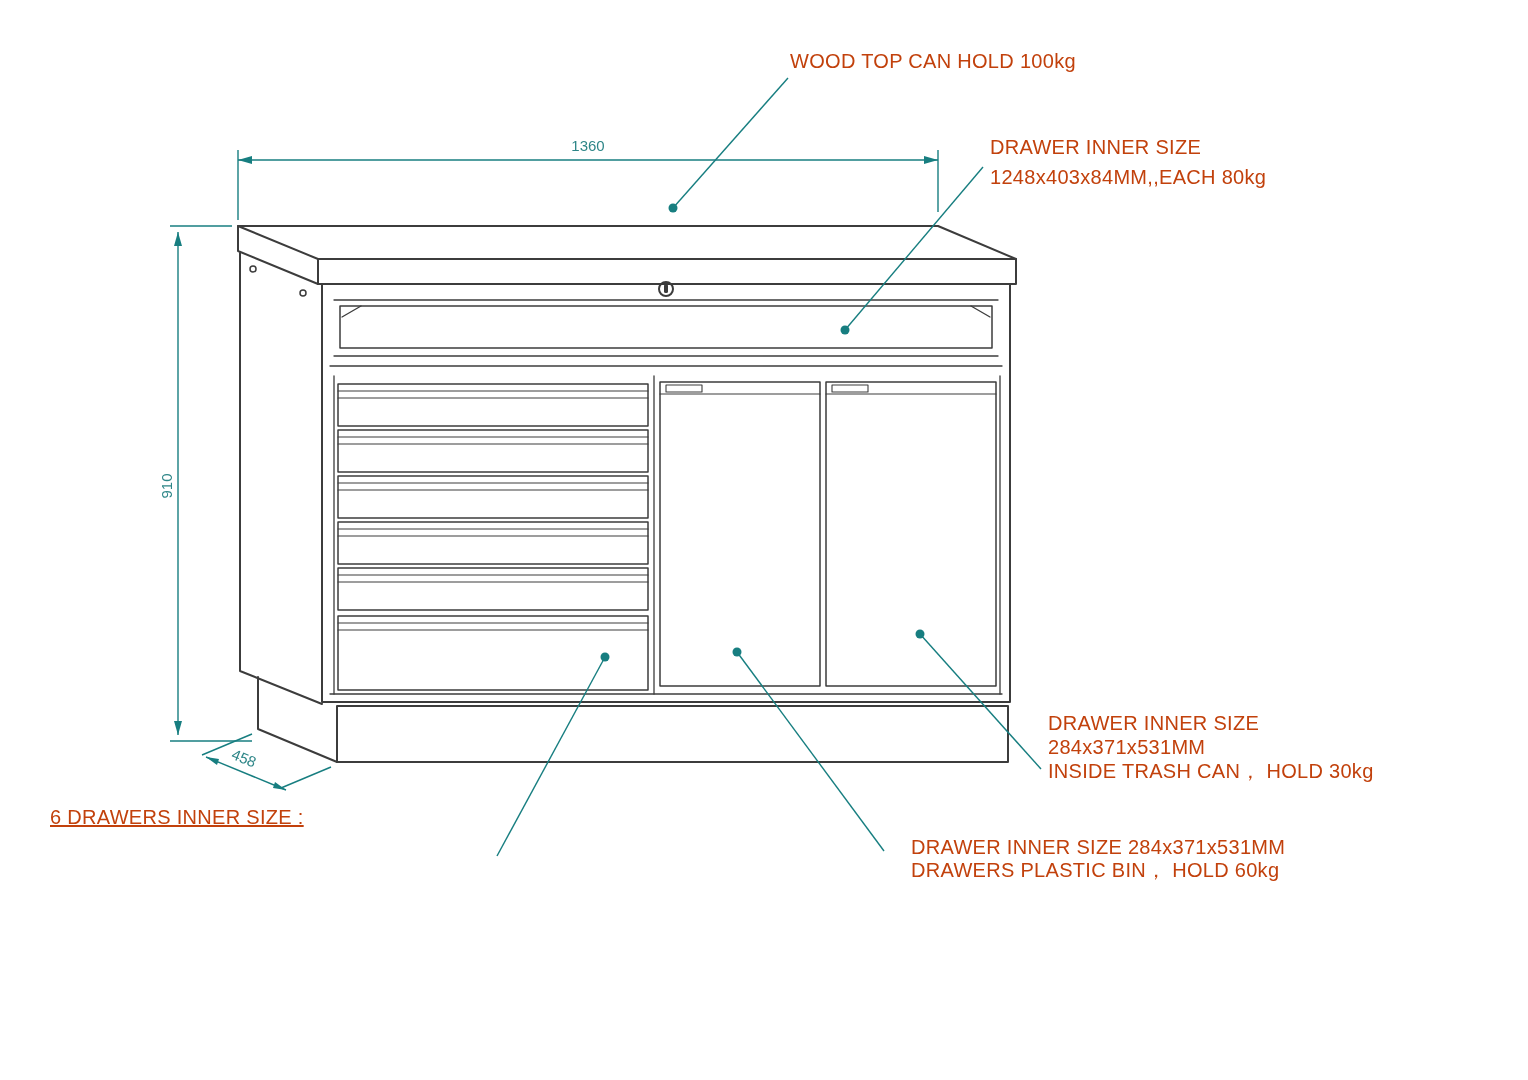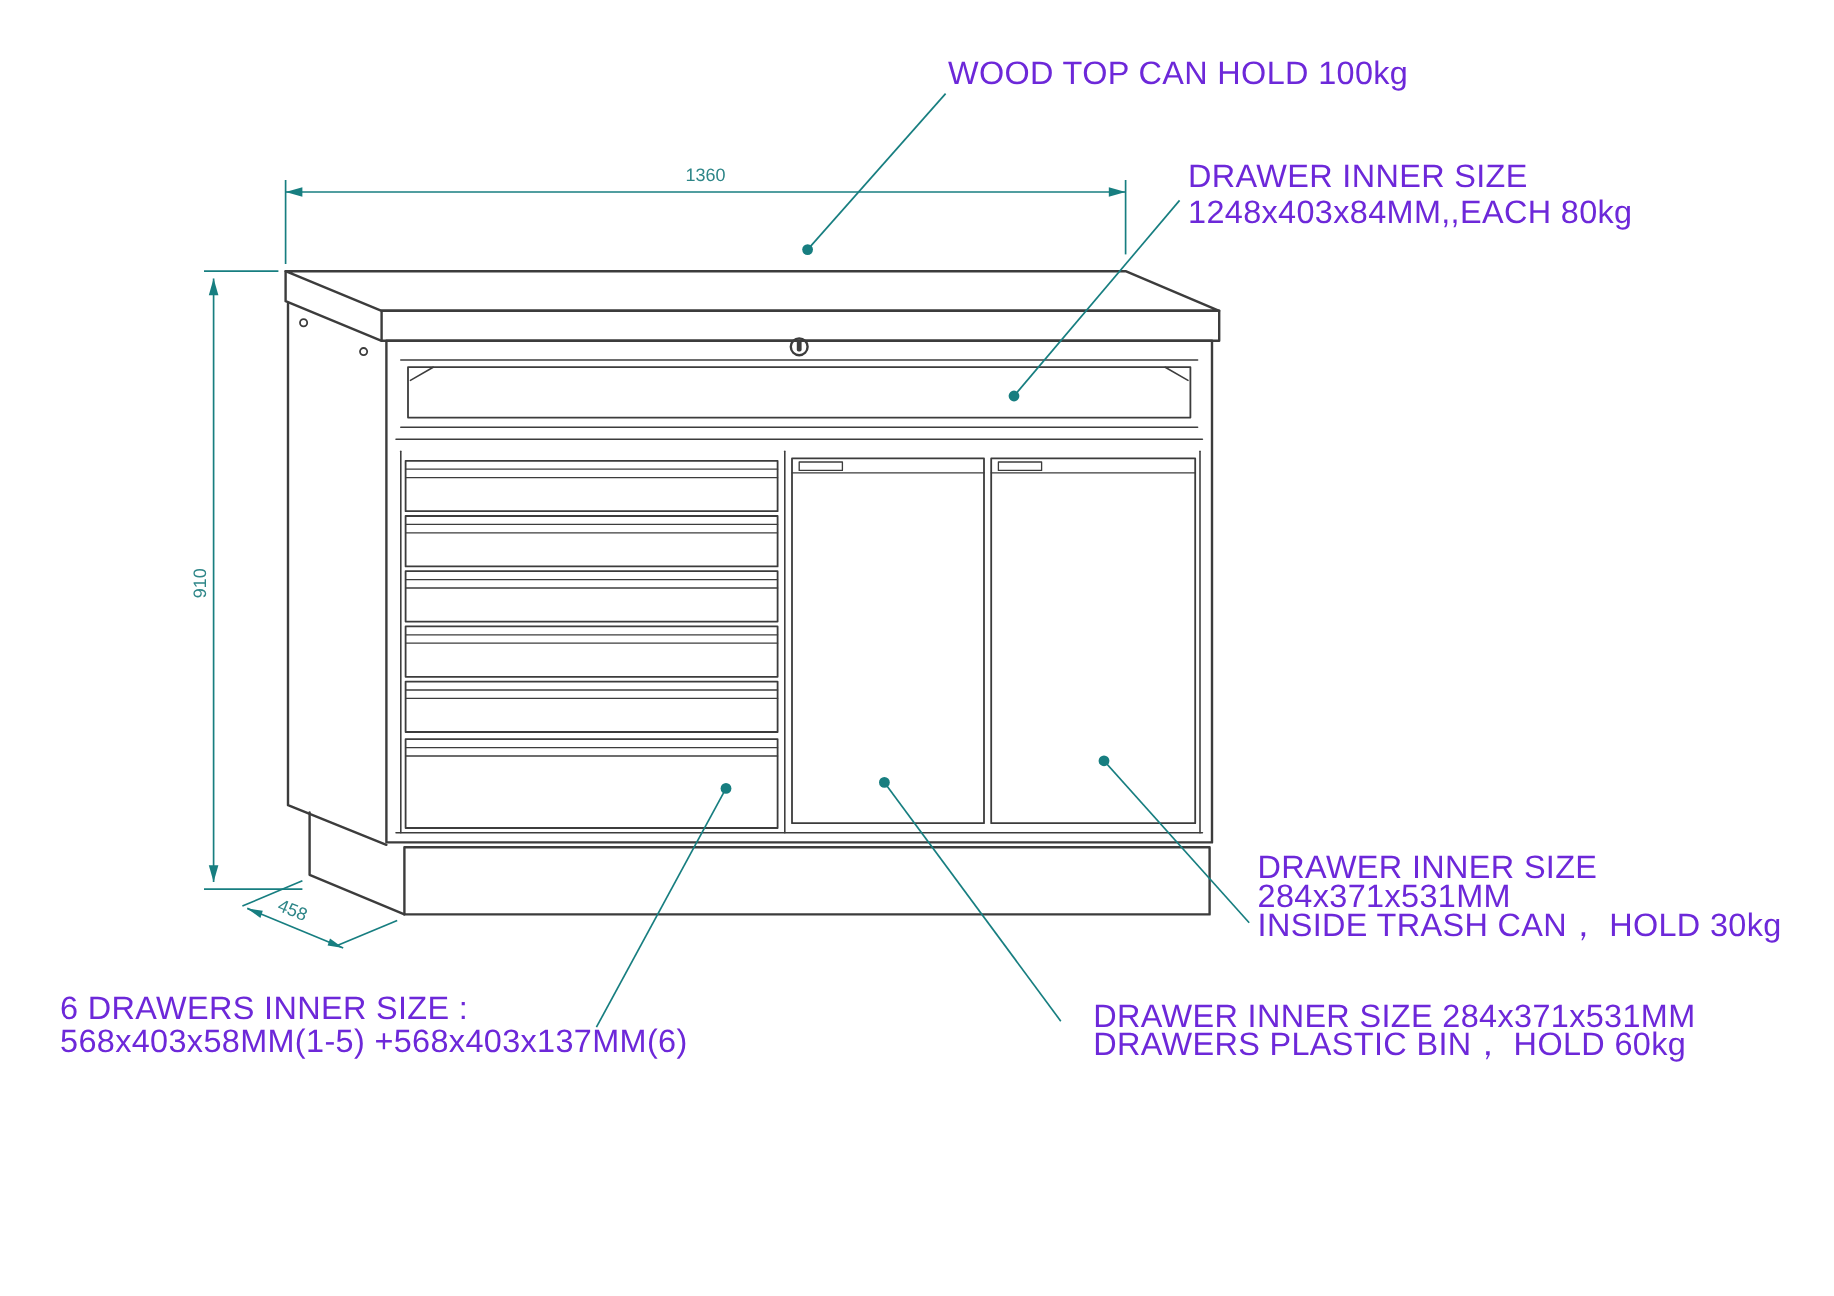--- a/index.html
+++ b/index.html
@@ -3,27 +3,27 @@
 <meta charset="utf-8">
 <style>
   html,body { margin:0; padding:0; background:#ffffff; }
   .page {
     position:relative; width:1528px; height:1080px;
     background:#ffffff; overflow:hidden;
     font-family:"Liberation Sans", sans-serif;
   }
   .page svg { position:absolute; left:0; top:0; }
   .anno {
-    position:absolute; color:#6d28d9; font-size:27px;
+    position:absolute; color:#c2410c; font-size:20px;
     white-space:nowrap; letter-spacing:0.3px;
   }
   .anno-wood      { left:790px;  top:48px;  line-height:26px; }
   .anno-topdrawer { left:990px;  top:132px; line-height:30px; }
   .anno-trash     { left:1048px; top:711px; line-height:24px; }
-  .anno-six       { left:50px;   top:826px; line-height:28px; }
+  .anno-six       { left:50px;   top:803px; line-height:28px;text-decoration:underline; }
   .anno-bin       { left:888px;  top:836px; line-height:23px;margin-left:23px; }
   .dim-text { font-size:15px; fill:#2E8688; font-family:"Liberation Sans", sans-serif; }
 </style>
 </head>
 <body>
 
 <div class="page">
 
   <svg width="1528" height="1080" viewBox="0 0 1528 1080">
 
@@ -180,21 +180,20 @@
   </div>
 
   <div class="anno anno-trash">
     <div>DRAWER INNER SIZE</div>
     <div>284x371x531MM</div>
     <div>INSIDE TRASH CAN， HOLD 30kg</div>
   </div>
 
   <div class="anno anno-six">
     <div>6 DRAWERS INNER SIZE :</div>
-    <div>568x403x58MM(1-5) +568x403x137MM(6)</div>
   </div>
 
   <div class="anno anno-bin">
     <div>DRAWER INNER SIZE 284x371x531MM</div>
     <div>DRAWERS PLASTIC BIN， HOLD 60kg</div>
   </div>
 
 </div>
 
 </body></html>

